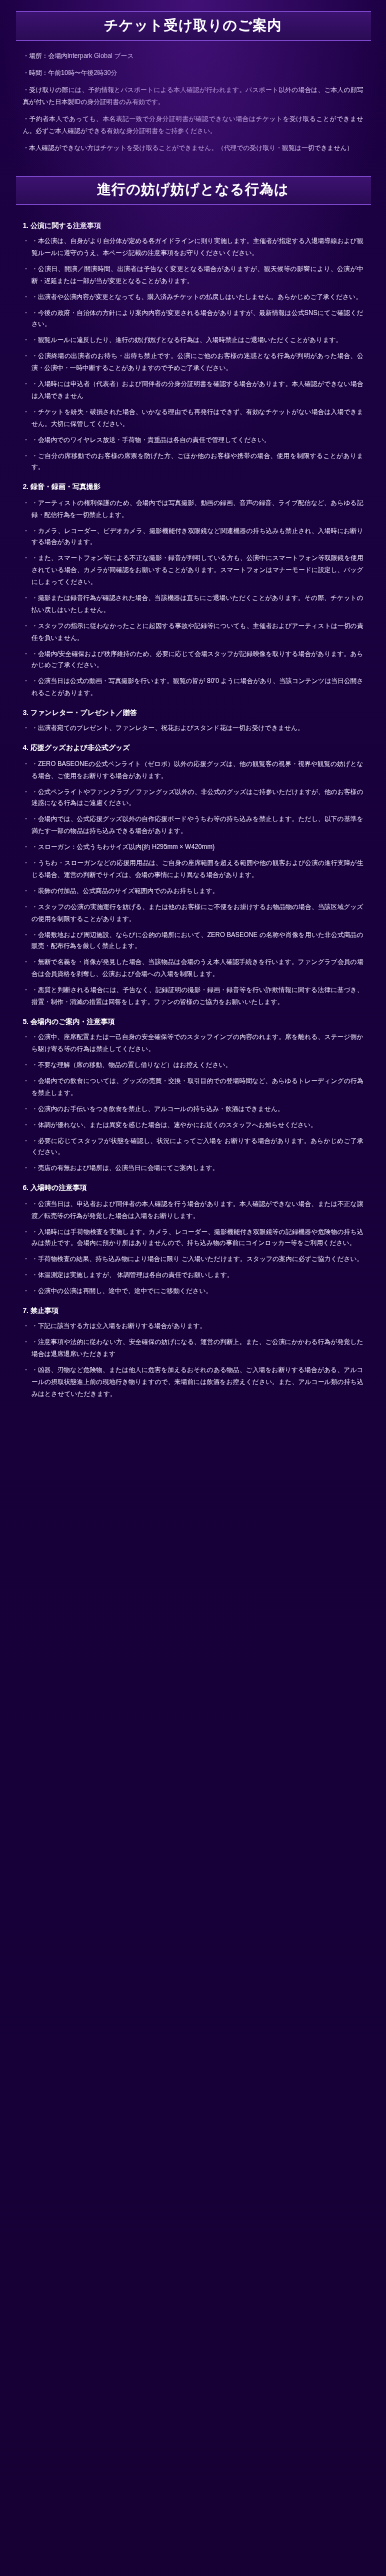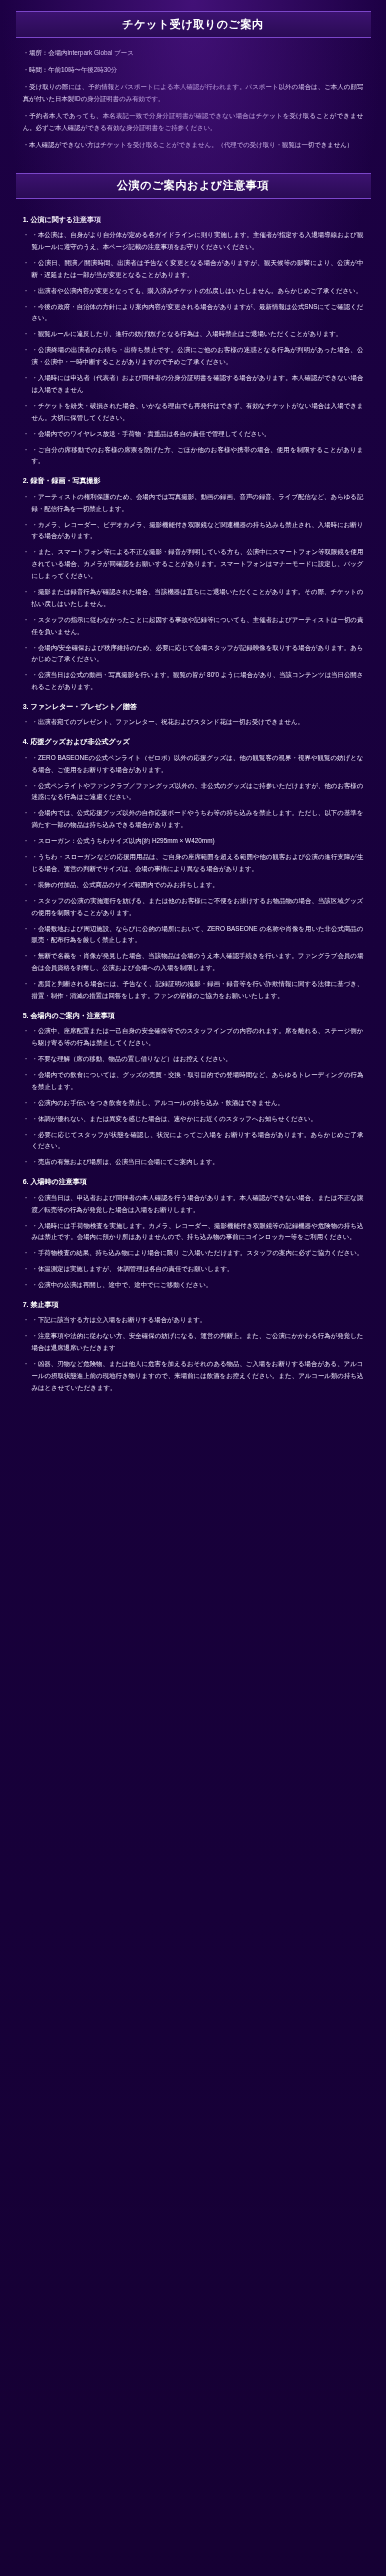--- a/index.html
+++ b/index.html
@@ -40,21 +40,21 @@
     padding: 8.2px 0 7.2px 0;
   }
   .section-head .bar {
     display: block;
     width: 100%;
     box-sizing: border-box;
     padding: 4.6px 0 5.2px 0;
     background: linear-gradient(180deg, #3c1270 0%, #2a0b55 100%);
     border-top: 0.5px solid #7b46c9;
     border-bottom: 0.5px solid #7b46c9;
-    font-size: 11px;
+    font-size: 14px;
     font-weight: bold;
     letter-spacing: 0.6px;
     color: #ffffff;
   }
   .head-top {
     margin-top: 0;
     padding-top: 11.3px;
   }
 
   
@@ -119,21 +119,21 @@
     <p class="para">・場所：会場内interpark Global ブース</p>
     <p class="para">・時間：午前10時〜午後2時30分</p>
     <p class="para">・受け取りの際には、予約情報とパスポートによる本人確認が行われます。パスポート以外の場合は、ご本人の顔写真が付いた日本製IDの身分証明書のみ有効です。</p>
     <p class="para">・予約者本人であっても、本名表記一致で分身分証明書が確認できない場合はチケットを受け取ることができません。必ずご本人確認ができる有効な身分証明書をご持参ください。</p>
     <p class="para">・本人確認ができない方はチケットを受け取ることができません。（代理での受け取り・観覧は一切できません）</p>
   </div>
 
   <div class="spacer-md"></div>
 
   <div class="section-head">
-    <span class="bar">公演のご案内および注意事項</span>
+    <span class="bar">進行の妨げ妨げとなる行為は</span>
   </div>
 
   <div class="block">
 
     <div class="sub-head first-sub-head">1. 公演に関する注意事項</div>
     <ul class="bullet-list">
       <li>・本公演は、自身がより自分体が定める各ガイドラインに則り実施します。主催者が指定する入退場導線および観覧ルールに遵守のうえ、本ページ記載の注意事項をお守りくださいください。</li>
       <li>・公演日、開演／開演時間、出演者は予告なく変更となる場合がありますが、観天候等の影響により、公演が中断・遅延または一部が当が変更となることがあります。</li>
       <li>・出演者や公演内容が変更となっても、購入済みチケットの払戻しはいたしません。あらかじめご了承ください。</li>
       <li>・今後の政府・自治体の方針により案内内容が変更される場合がありますが、最新情報は公式SNSにてご確認ください。</li>

